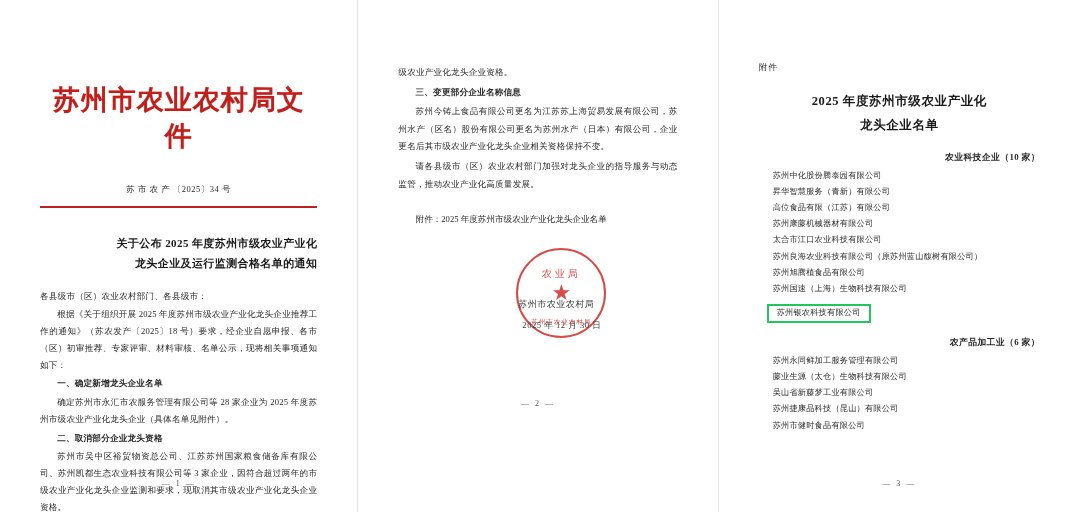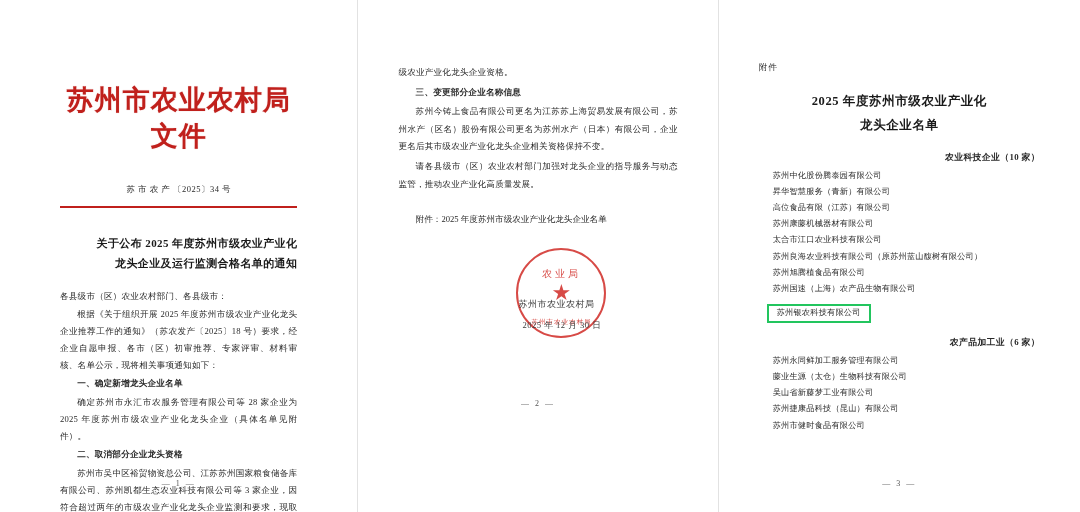--- a/index.html
+++ b/index.html
@@ -18,21 +18,21 @@
     width: 1080px;
     height: 512px;
     background: #ffffff;
   }
   .page {
     position: relative;
     background: #ffffff;
     box-sizing: border-box;
     overflow: hidden;
   }
-  .page-1 { width: 358px; height: 512px; padding: 28px 60px; }
+  .page-1 { width: 358px; height: 512px; padding: 28px 40px; }
   .page-2 { width: 360px; height: 432px; padding: 28px 40px; }
   .page-3 { width: 362px; height: 512px; padding: 28px 40px; }
 
   .page-sep {
     width: 1px;
     background: #e2e2e2;
     height: 512px;
   }
 
   
@@ -270,21 +270,21 @@
 
     <div class="group-head">农业科技企业（10 家）</div>
     <div>
       <div class="list-item">苏州中化股份腾泰园有限公司</div>
       <div class="list-item">昇华智慧服务（青新）有限公司</div>
       <div class="list-item">高位食品有限（江苏）有限公司</div>
       <div class="list-item">苏州康藤机械器材有限公司</div>
       <div class="list-item">太合市江口农业科技有限公司</div>
       <div class="list-item">苏州良海农业科技有限公司（原苏州蓝山馥树有限公司）</div>
       <div class="list-item">苏州旭腾植食品有限公司</div>
-      <div class="list-item">苏州国速（上海）农产品生物有限公司</div>
+      <div class="list-item">苏州国速（上海）生物科技有限公司</div>
       <div class="highlight-row">
         <span class="list-item highlight">苏州银农科技有限公司</span>
       </div>
     </div>
 
     <div class="group-head">农产品加工业（6 家）</div>
     <div>
       <div class="list-item">苏州永同鲜加工服务管理有限公司</div>
       <div class="list-item">藤业生源（太仓）生物科技有限公司</div>
       <div class="list-item">吴山省新藤梦工业有限公司</div>

